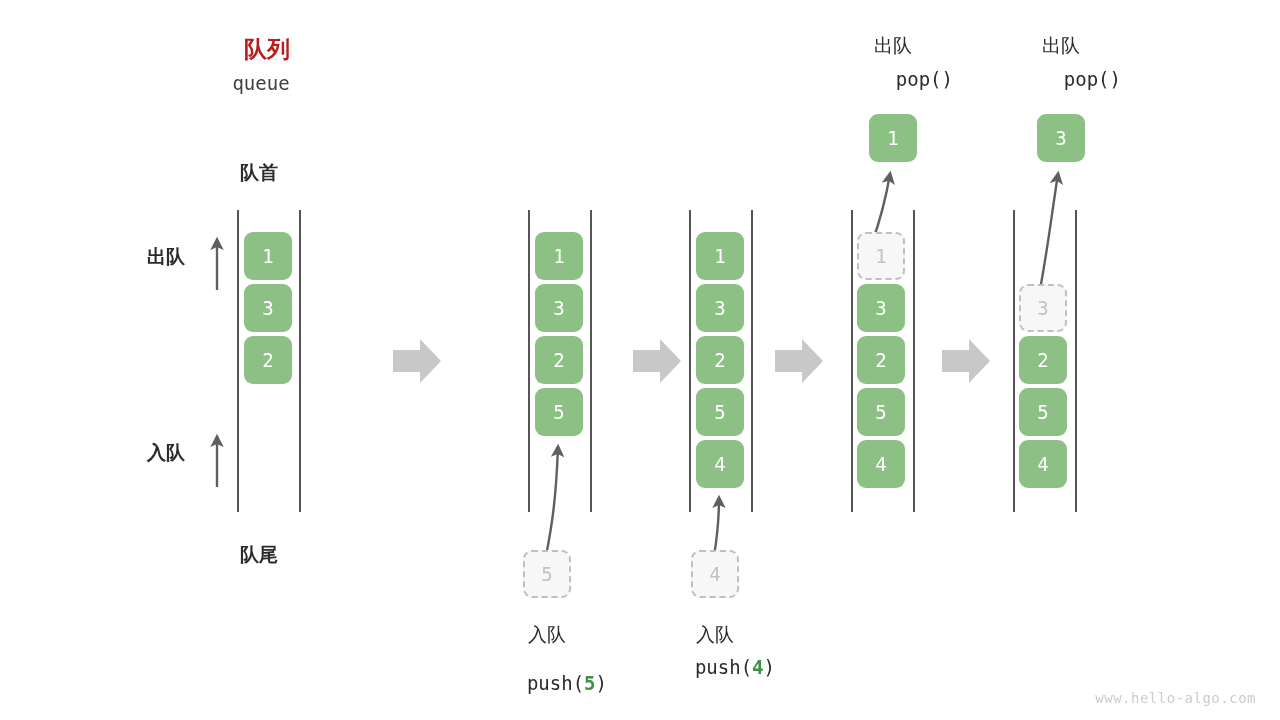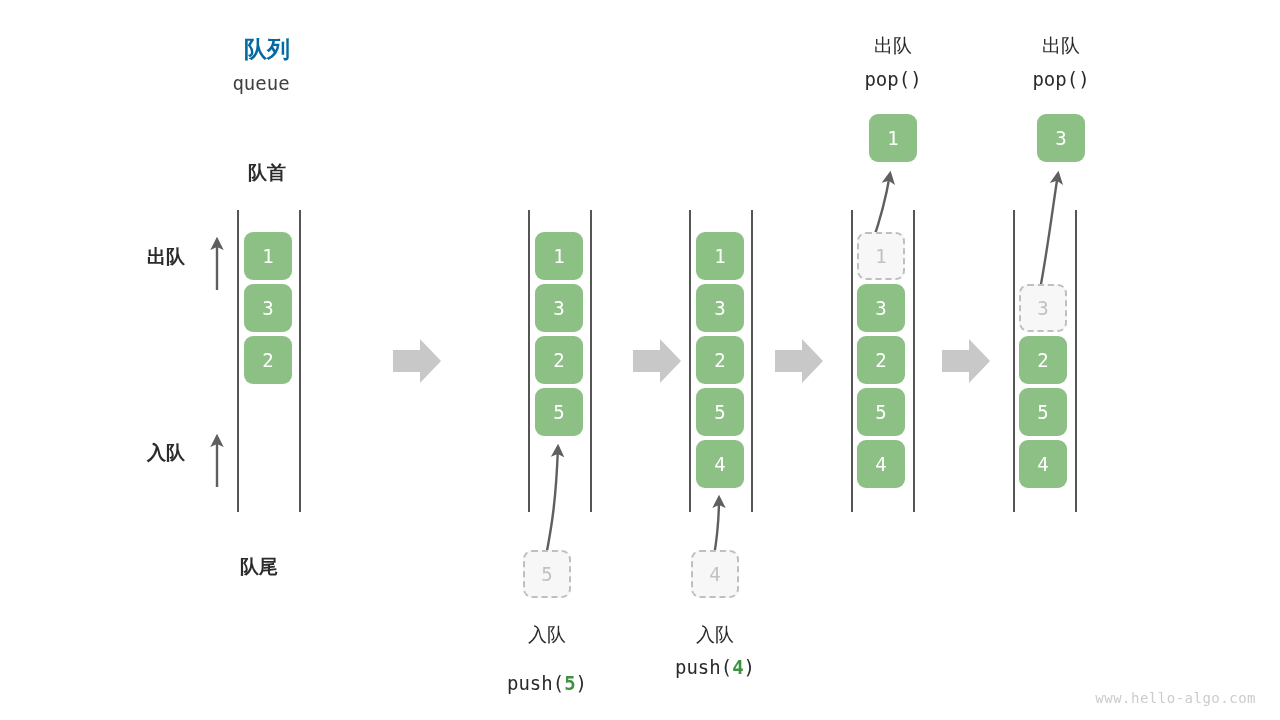--- a/index.html
+++ b/index.html
@@ -7,39 +7,39 @@
     width: 1280px; height: 720px;
     background: #ffffff;
     font-family: "DejaVu Sans", "Liberation Sans", sans-serif;
     overflow: hidden;
   }
   #stage { position: relative; width: 1280px; height: 720px; }
 
   
   .title-cn {
     position: absolute; font-size: 23px; font-weight: bold;
-    color: #0369a1; text-align: center; white-space: nowrap;
+    color: #b91c1c; text-align: center; white-space: nowrap;
   }
   .title-en {
     position: absolute; font-size: 19px; color: #3f3f3f;
     font-family: "DejaVu Sans Mono", "Liberation Mono", monospace;
     text-align: center; white-space: nowrap;
   }
   .side-label {
     position: absolute; font-size: 19px; font-weight: bold;
     color: #2b2b2b; white-space: nowrap;
   }
   .op-label-cn {
     position: absolute; font-size: 19px; color: #2b2b2b;
     white-space: nowrap; text-align: center;
   }
   .op-label-code {
     position: absolute; font-size: 19px; color: #2b2b2b;
     font-family: "DejaVu Sans Mono", "Liberation Mono", monospace;
-    white-space: nowrap; text-align: center;
+    white-space: nowrap; text-align: right;
   }
   .op-label-code .num { color: #3f9142; font-weight: bold; }
   .watermark {
     position: absolute; right: 24px; bottom: 14px;
     font-size: 14px; color: #cccccc;
     font-family: "DejaVu Sans Mono", "Liberation Mono", monospace;
     letter-spacing: .5px; white-space: nowrap;
   }
 
   
@@ -91,22 +91,22 @@
       <path d="M393,350 L420,350 L420,339 L441,361 L420,383 L420,372 L393,372 Z"></path>
       <path d="M633,350 L660,350 L660,339 L681,361 L660,383 L660,372 L633,372 Z"></path>
       <path d="M775,350 L802,350 L802,339 L823,361 L802,383 L802,372 L775,372 Z"></path>
       <path d="M942,350 L969,350 L969,339 L990,361 L969,383 L969,372 L942,372 Z"></path>
     </g>
   </svg>
 
   <div class="title-cn" style="left:205px; top:34px; width:124px;">队列</div>
   <div class="title-en" style="left:199px; top:72px; width:124px;">queue</div>
 
-  <div class="side-label" style="left:248px; top:160px;">队首</div>
-  <div class="side-label" style="left:240px; top:554px;">队尾</div>
+  <div class="side-label" style="left:240px; top:160px;">队首</div>
+  <div class="side-label" style="left:240px; top:542px;">队尾</div>
 
   <div class="side-label" style="left:147px; top:244px;">出队</div>
   <div class="side-label" style="left:147px; top:440px;">入队</div>
 
   <div class="rail" style="left:237px; top:210px; height:302px;"></div>
   <div class="rail" style="left:299px; top:210px; height:302px;"></div>
   <div class="cell solid" style="left:244px; top:232px;">1</div>
   <div class="cell solid" style="left:244px; top:284px;">3</div>
   <div class="cell solid" style="left:244px; top:336px;">2</div>
 

